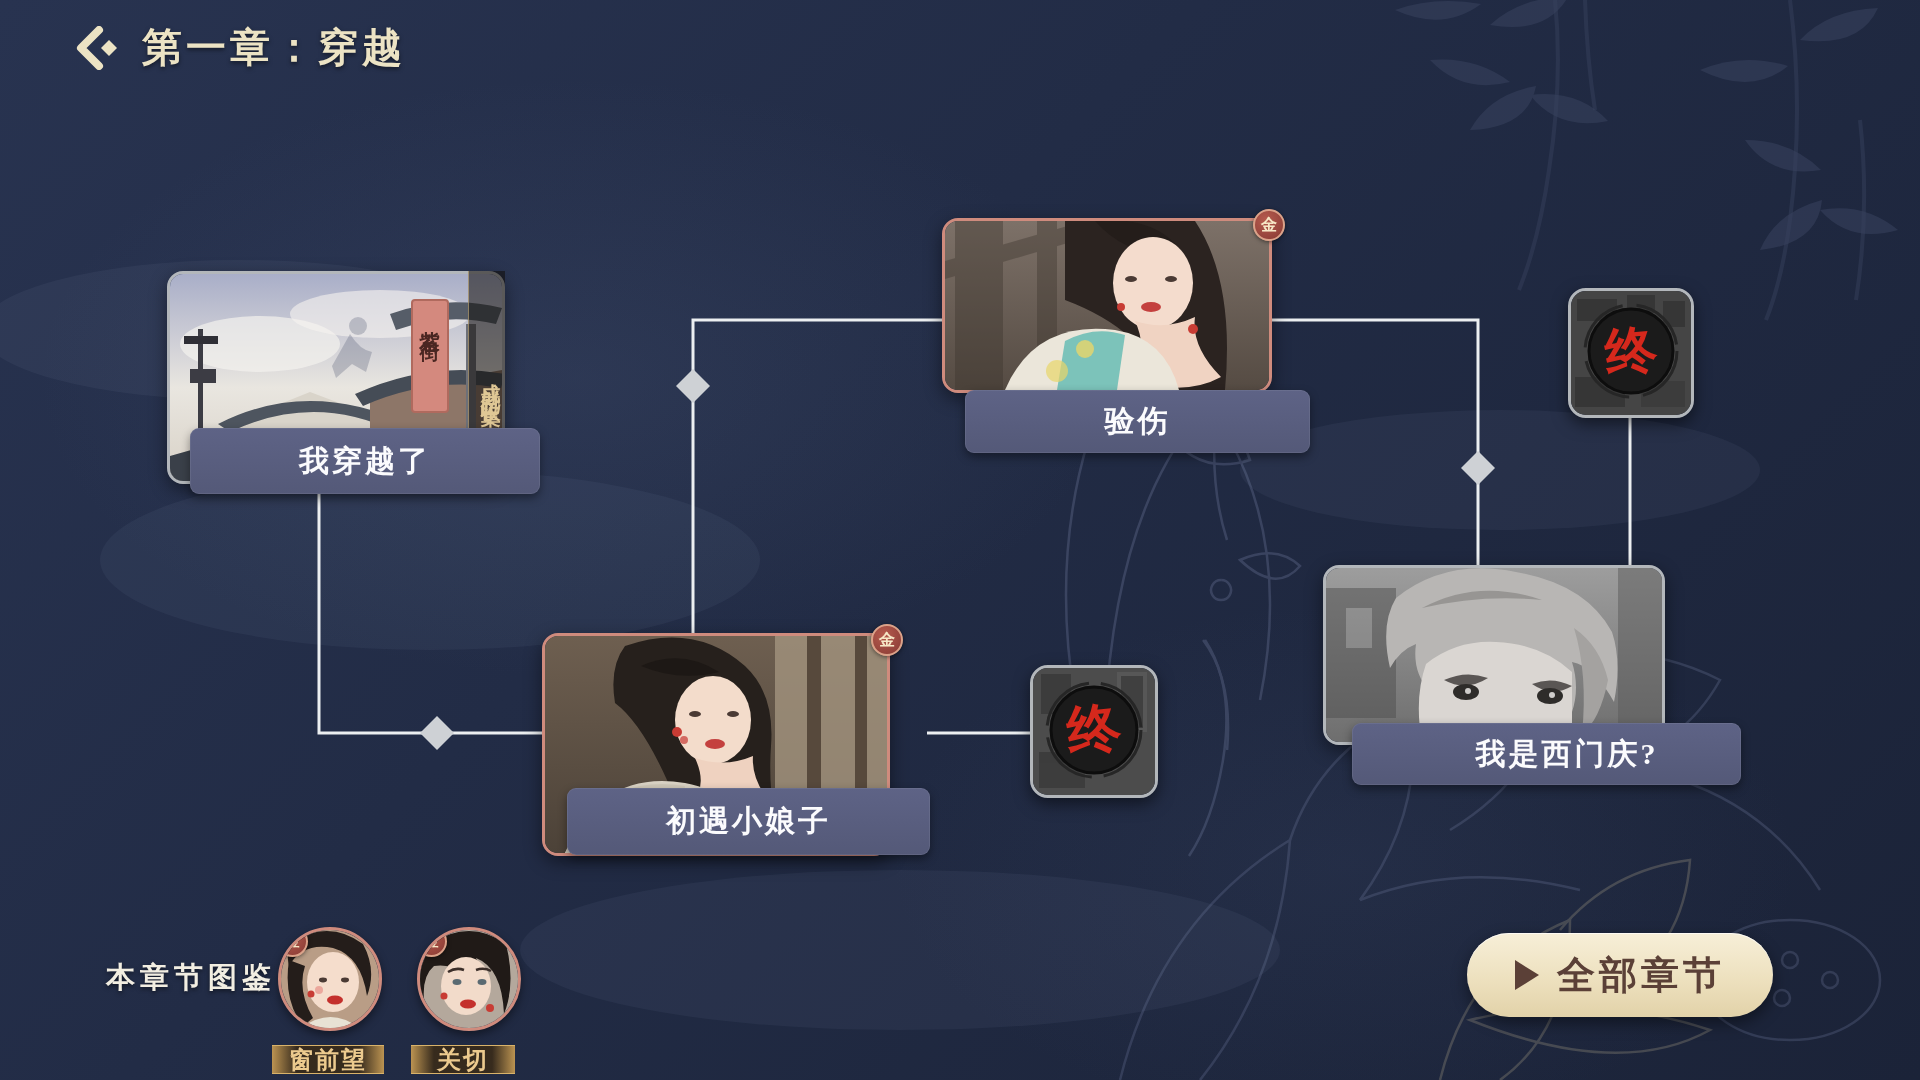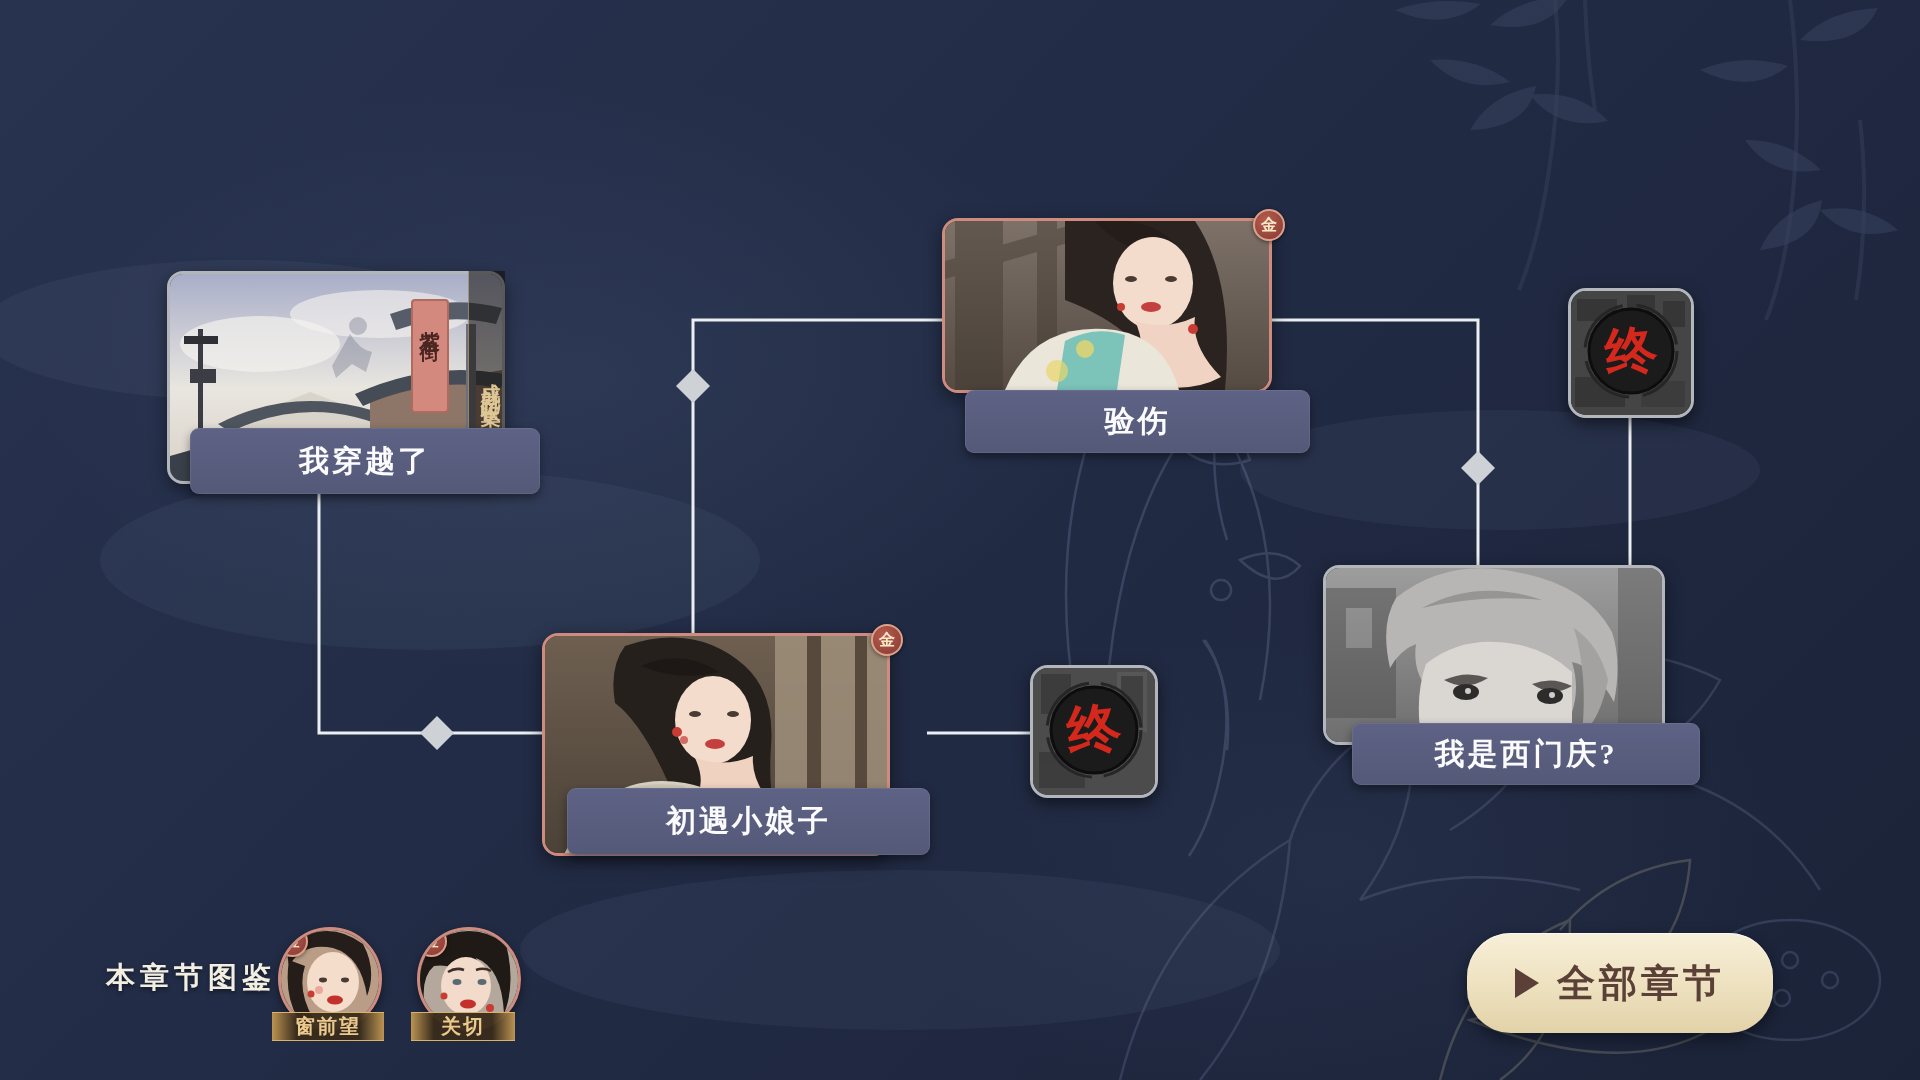--- a/index.html
+++ b/index.html
@@ -46,26 +46,26 @@
   .end-node{position:absolute;z-index:2;overflow:hidden;border-radius:18px;box-shadow:0 6px 16px rgba(0,0,0,.5);cursor:pointer;}
 
   
   .gallery-title{position:absolute;left:106px;top:958px;z-index:5;color:#f2eee2;font-size:29px;font-weight:bold;letter-spacing:5px;text-shadow:0 2px 4px rgba(0,0,0,.5);}
   .avatar{position:absolute;z-index:5;width:98px;height:98px;border-radius:50%;border:3px solid #cf8b7d;overflow:hidden;cursor:pointer;box-shadow:0 4px 10px rgba(0,0,0,.45);}
   .avatar-badge{width:27px;height:27px;font-size:15px;}
   .name-banner{
     position:absolute;z-index:6;height:27px;display:flex;align-items:center;justify-content:center;
     background:linear-gradient(90deg,rgba(196,153,82,.95) 0%,rgba(56,43,27,.95) 22%,rgba(56,43,27,.95) 78%,rgba(196,153,82,.95) 100%);
     border-top:1px solid #d9b36a;border-bottom:1px solid #d9b36a;
-    color:#ecca8e;font-size:20px;font-weight:bold;letter-spacing:2px;
+    color:#ecca8e;font-size:24px;font-weight:bold;letter-spacing:2px;margin-top:33px;
   }
 
   
   .all-chapters-btn{
-    position:absolute;left:1467px;top:933px;width:306px;height:100px;z-index:5;
+    position:absolute;left:1467px;top:933px;width:306px;height:84px;z-index:5;
     border:none;border-radius:44px;cursor:pointer;
     background:linear-gradient(180deg,#f7efd8 0%,#ecdfbc 60%,#e2d2a9 100%);
     box-shadow:0 6px 16px rgba(0,0,0,.45), inset 0 1px 0 rgba(255,255,255,.7);
     display:flex;align-items:center;justify-content:center;gap:18px;
     color:#5b4037;font-size:38px;font-weight:bold;letter-spacing:4px;
     font-family:"Liberation Serif","DejaVu Serif",serif;
     text-align:right;
   }
   .play-tri{width:0;height:0;border-left:24px solid #5b4037;border-top:15px solid transparent;border-bottom:15px solid transparent;}
 </style>
@@ -141,20 +141,29 @@
       <path d="M927 733 H1033"></path>
       <path d="M1630 415 V568"></path>
     </g>
     <g fill="#ced1d5">
       <polygon points="437,716 454,733 437,750 420,733"></polygon>
       <polygon points="693,369 710,386 693,403 676,386"></polygon>
       <polygon points="1478,451 1495,468 1478,485 1461,468"></polygon>
     </g>
   </svg>
 
+  <div class="header">
+    <button class="back-btn">
+      <svg width="46" height="44" viewBox="0 0 46 44">
+        <path d="M26 4 L8 22 L26 40" stroke="#ece3c4" stroke-width="8" fill="none" stroke-linecap="round" stroke-linejoin="round"></path>
+        <polygon points="36,14 44,22 36,30 28,22" fill="#ece3c4"></polygon>
+      </svg>
+    </button>
+    <div class="page-title">第一章：穿越</div>
+  </div>
 
   <div class="node" style="left:167px;top:247px;width:338px;height:213px;margin-top:24px;">
     <div class="node-img border-gray" style="width:332px;height:207px;">
       <svg width="332" height="207" viewBox="0 0 332 207">
         <defs>
           <linearGradient id="sky" x1="0" y1="0" x2="0" y2="1">
             <stop offset="0" stop-color="#a9aec8"></stop>
               <stop offset="0.55" stop-color="#e9e6e0"></stop>
               <stop offset="1" stop-color="#d8d1c6"></stop>
           </linearGradient>
@@ -278,21 +287,21 @@
           <path d="M118 112 q22 -10 44 -2 q-22 14 -44 2z" fill="#5a5654"></path>
           <path d="M206 116 q20 -8 40 2 q-20 12 -40 -2z" fill="#5a5654"></path>
           <ellipse cx="140" cy="124" rx="13" ry="8" fill="#2e2c2a"></ellipse>
           <ellipse cx="224" cy="128" rx="13" ry="8" fill="#2e2c2a"></ellipse>
           <circle cx="142" cy="123" r="3" fill="#cfcdcb"></circle>
           <circle cx="226" cy="127" r="3" fill="#cfcdcb"></circle>
           <path d="M248 60 q26 18 34 52 q-8 40 -26 54 q6 -60 -8 -106z" fill="#a4a2a0"></path>
         </g>
       </svg>
     </div>
-    <div class="node-bar" style="left:29px;top:158px;width:348px;height:62px;">我是西门庆?</div>
+    <div class="node-bar" style="left:29px;top:158px;width:348px;height:62px;padding-left:41px;">我是西门庆?</div>
   </div>
 
   <div class="end-node border-gray" style="left:1568px;top:288px;width:120px;height:124px;">
     <svg width="120" height="124" viewBox="0 0 120 124">
       <rect width="120" height="124" fill="#454545"></rect>
       <g opacity="0.6" fill="#2e2e2e">
         <rect x="6" y="8" width="40" height="22"></rect>
           <rect x="56" y="4" width="28" height="18"></rect>
           <rect x="92" y="10" width="22" height="26"></rect>
         <rect x="4" y="86" width="50" height="30"></rect>

